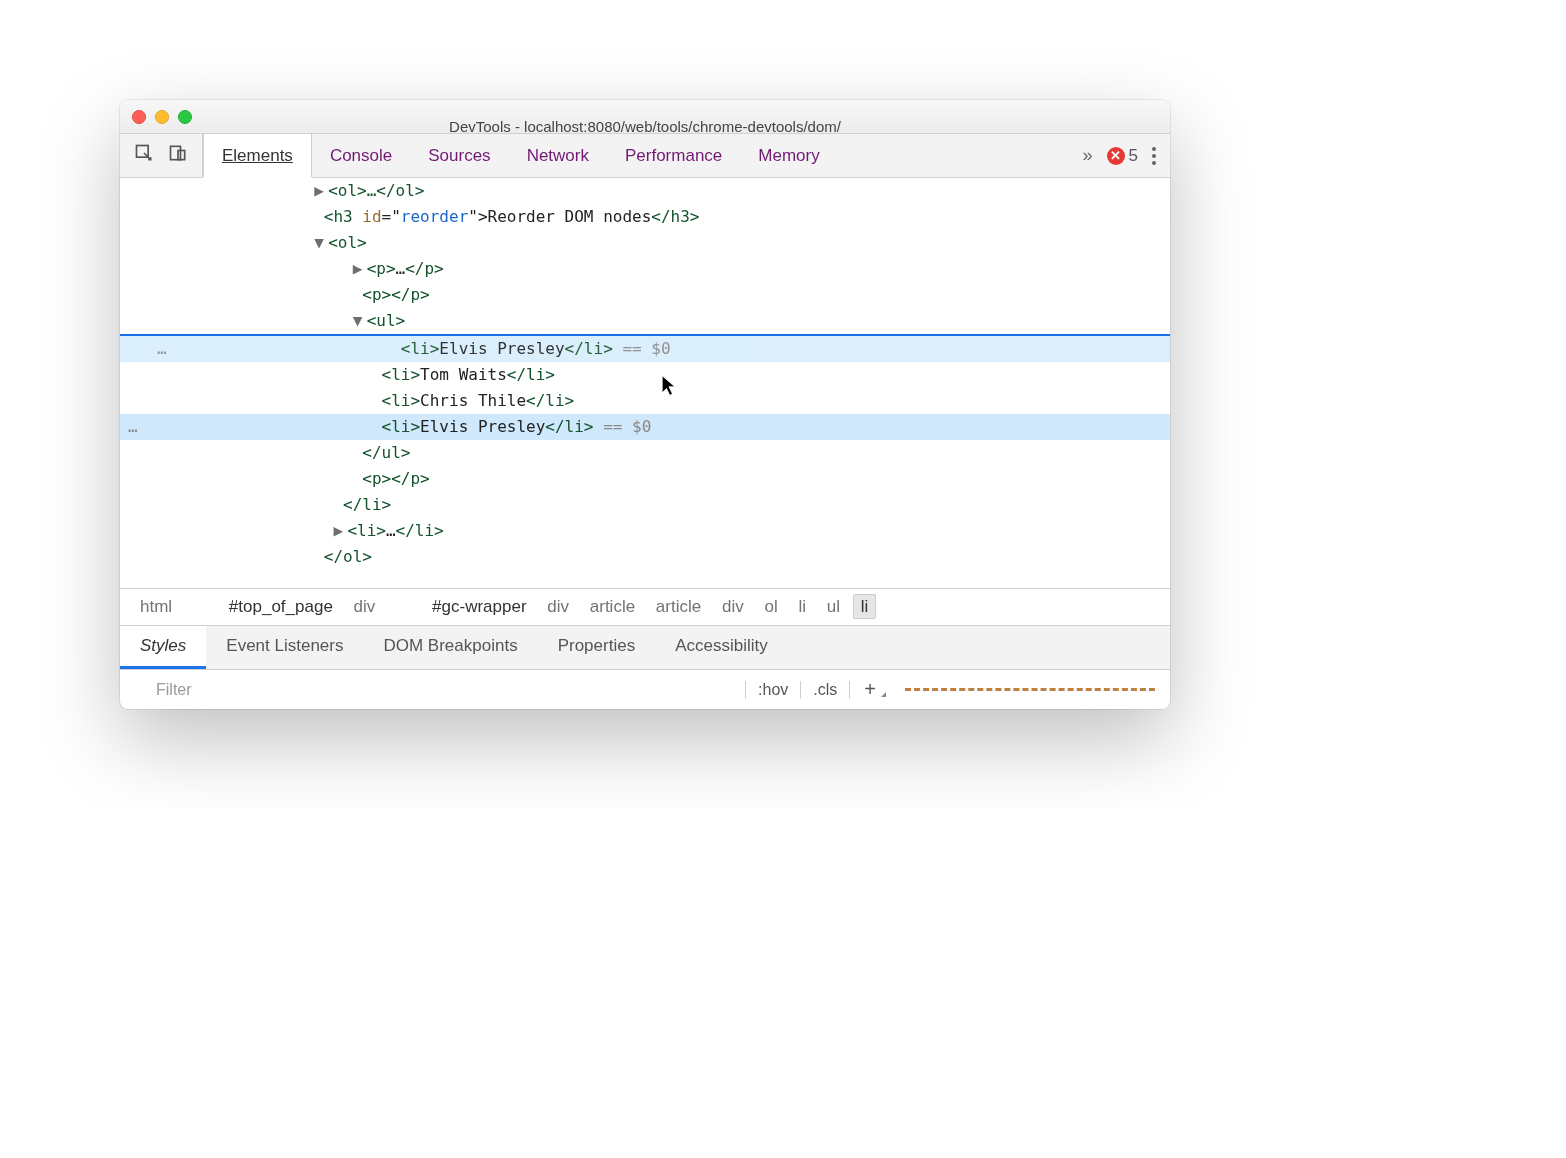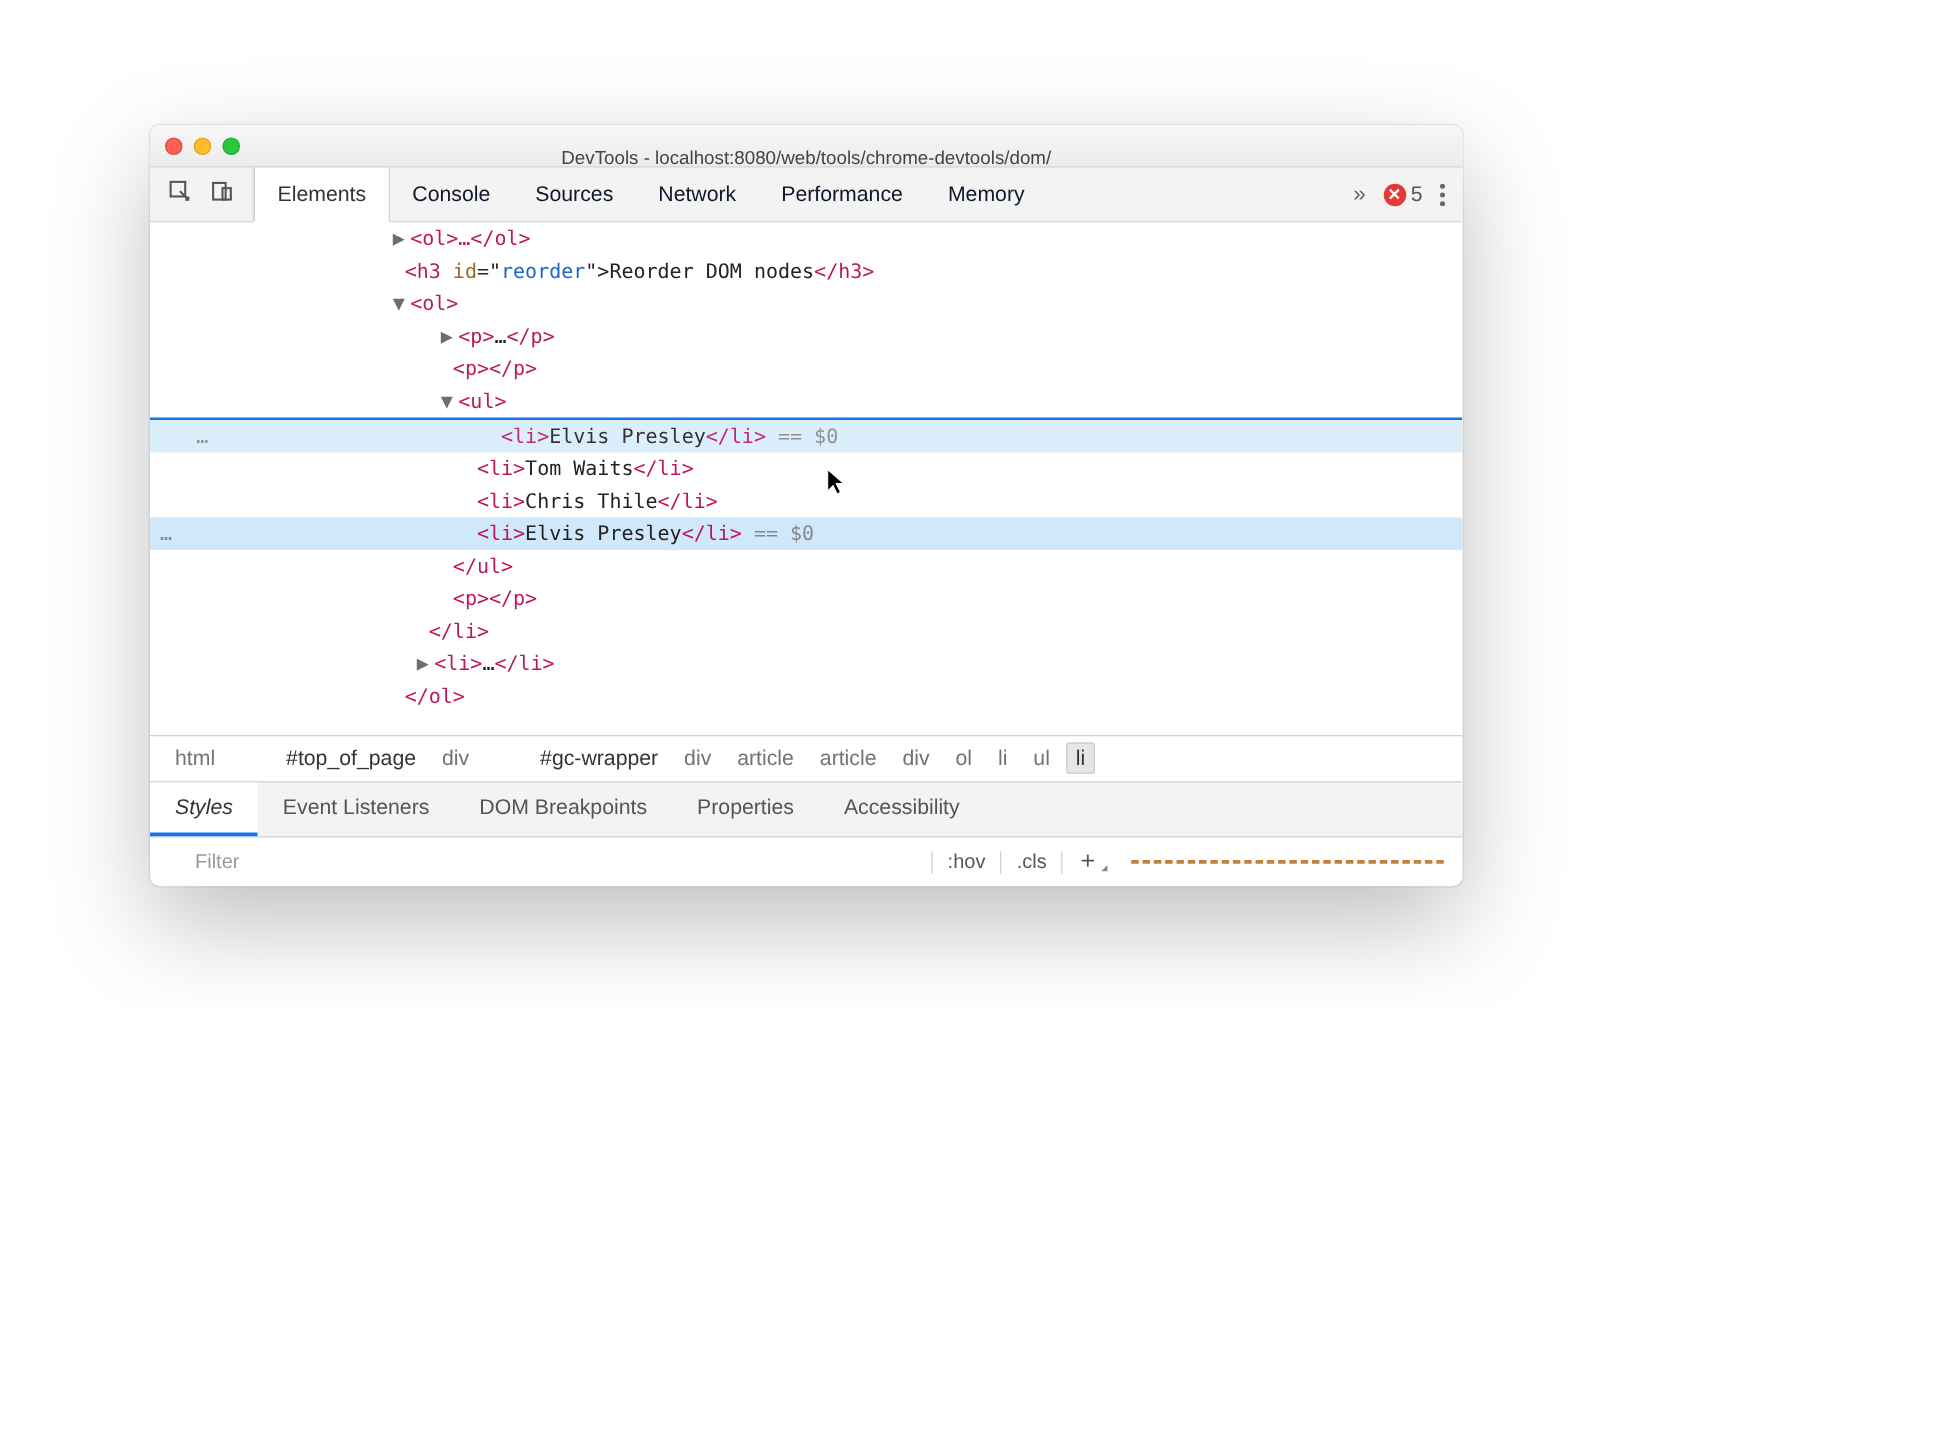--- a/index.html
+++ b/index.html
@@ -36,40 +36,40 @@
   .toolbar {
     height: 44px;
     border-bottom: 1px solid #d0d0d0;
     display:flex; align-items:center;
     background:#f3f3f3;
     font-size:17px; color:#555;
   }
   .toolbar .iconbox { padding:0 14px; display:flex; gap:14px; border-right:1px solid #d0d0d0; height:100%; align-items:center;}
   .toolbar svg { width:20px; height:20px; }
   .tabs { display:flex; height:100%; align-items:stretch; }
-  .tab { padding:0 18px; display:flex; align-items:center; cursor:default; color:#0f172a;}
-  .tab.active { background:#fff; border-bottom:0; color:#333; box-shadow: inset 0 -2px 0 #fff, 0 1px 0 #fff; border-left:1px solid #d0d0d0; border-right:1px solid #d0d0d0;}
+  .tab { padding:0 18px; display:flex; align-items:center; cursor:default; color:#701a75;}
+  .tab.active { background:#fff; border-bottom:0; color:#333; box-shadow: inset 0 -2px 0 #fff, 0 1px 0 #fff; border-left:1px solid #d0d0d0; border-right:1px solid #d0d0d0;text-decoration:underline;}
   .toolbar .spacer { flex:1; }
   .toolbar .right { display:flex; align-items:center; gap:14px; padding-right:14px;}
   .chev { font-size:18px; color:#666; }
   .errcirc { width:18px; height:18px; border-radius:50%; background:#e53935; color:#fff; display:flex; align-items:center; justify-content:center; font-size:13px; font-weight:bold;}
   .kebab { display:flex; flex-direction:column; gap:3px;}
   .kebab span{width:4px;height:4px;border-radius:50%;background:#666;}
   .domtree {
     font-family: Menlo, Consolas, monospace;
     font-size:16px;
     line-height:26px;
     color:#222;
     background:#fff;
     height:410px;
     overflow:hidden;
     position:relative;
   }
   .row { white-space:pre; padding-left:0; }
-  .tagc { color:#be185d; }
+  .tagc { color:#14532d; }
   .attrn { color:#9b6a2e; }
   .attrv { color:#1a66c9; }
   .textc { color:#222; }
   .arrow { color:#6e6e6e; display:inline-block; width:14px; }
   .selrow { background:#cfe8fc; }
   .dragrow { background:#d9edfb; opacity:0.92; position:relative;}
   .selrow-border { border-top:2px solid #1a73e8; }
   .gutter { display:inline-block; width:40px; text-align:left; color:#888; padding-left:8px;}
   .eq { color:#888; }
   .cursor {

